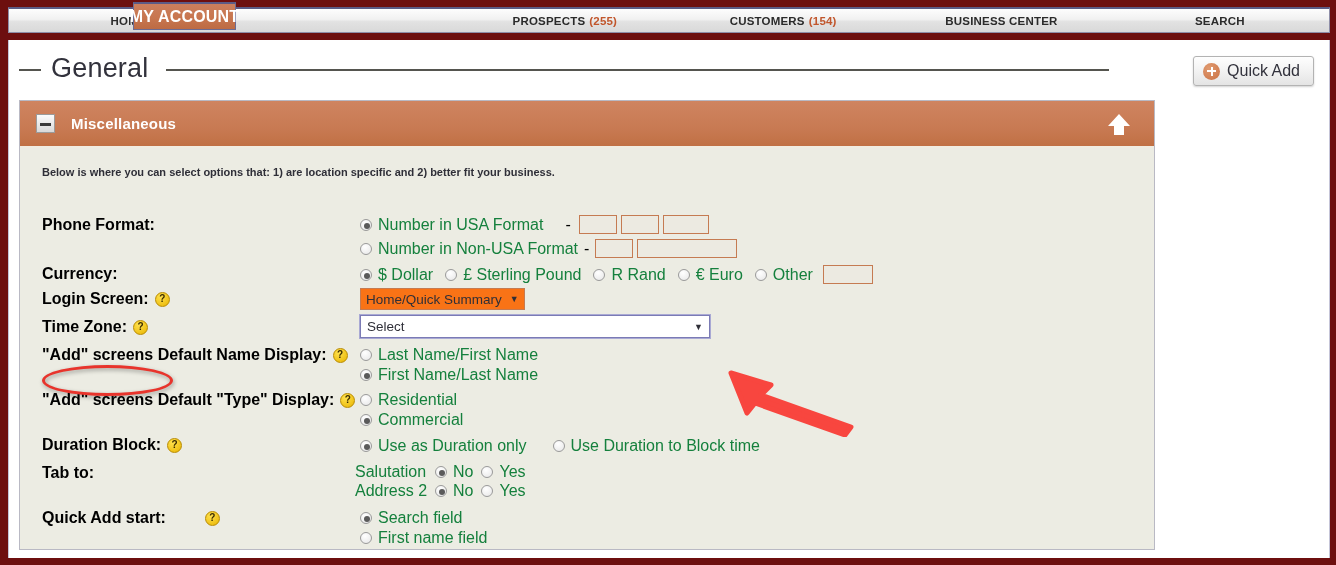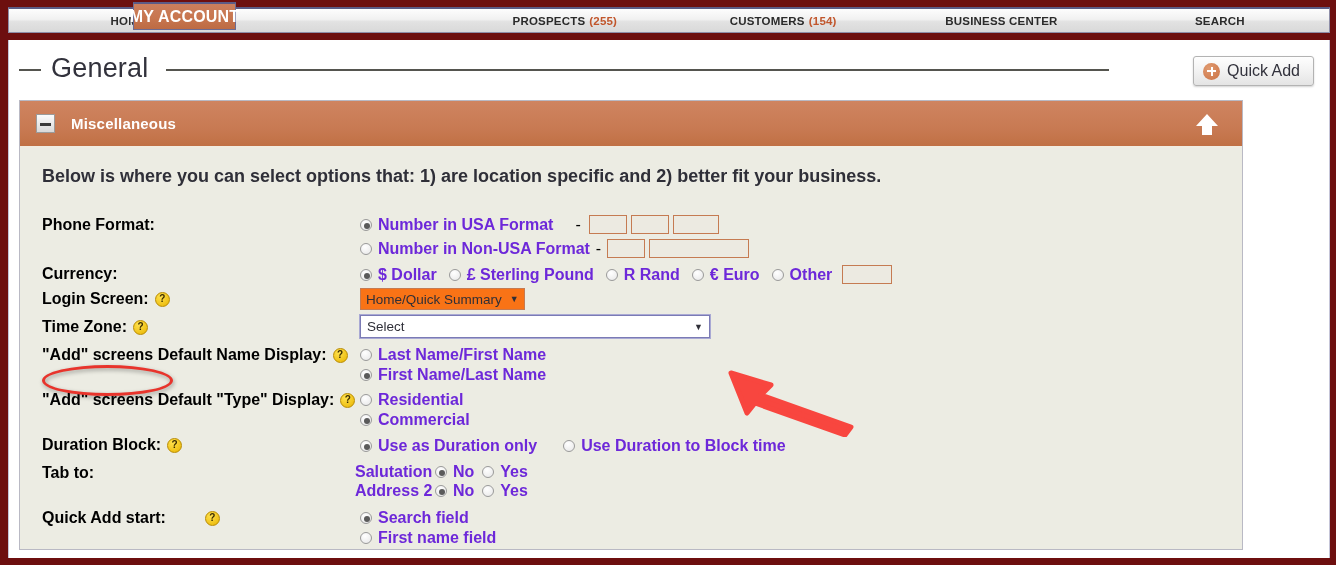--- a/index.html
+++ b/index.html
@@ -98,21 +98,21 @@
   }
   .plus-circle::before, .plus-circle::after {
     content: ""; position: absolute; background: #fff;
   }
   .plus-circle::before { left: 4px; top: 7.5px; width: 9px; height: 2px; }
   .plus-circle::after  { top: 4px; left: 7.5px; height: 9px; width: 2px; }
 
   
   .panel {
     position: absolute; left: 10px; top: 60px;
-    width: 1224px; height: 450px;
+    width: 1136px; height: 450px;
     border: 1px solid #b9b9c4;
     background: #ecece3;
   }
   .panel-head {
     height: 47px;
     background: linear-gradient(to bottom, #cf8460 0%, #c87a53 60%, #c07044 100%);
     border-bottom: 2px solid #f0ece1;
     display: flex; align-items: center;
     padding: 0 14px 0 16px;
     position: relative;
@@ -140,21 +140,21 @@
 
   .panel-body {
     position: relative;
     height: 401px;
     background: #ecece3;
     padding: 0;
   }
 
   .intro {
     position: absolute; left: 22px; top: 18px;
-    font-size: 18px; color: #2f2f38; font-weight: bold;
+    font-size: 11px; color: #2f2f38; font-weight: bold;
   }
   .flabel { position: absolute; font-weight: bold; white-space: nowrap;
             display: flex; align-items: center; gap: 6px; }
   .fval   { position: absolute; white-space: nowrap;
             display: flex; align-items: center; }
 
   .help {
     width: 15px; height: 15px; border-radius: 50%;
     background: radial-gradient(circle at 35% 28%, #ffe14d, #e8b400);
     border: 1px solid #b98b00;
@@ -168,21 +168,21 @@
     border: 1px solid #9a9a9a;
     background: radial-gradient(circle at 40% 30%, #ffffff, #e6e6e6);
     display: inline-block; position: relative; flex: none;
     vertical-align: -1px;
     cursor: pointer;
   }
   .radio.on::after {
     content: ""; position: absolute; left: 3px; top: 3px;
     width: 6px; height: 6px; border-radius: 50%; background: #5a5a5a;
   }
-  .rlabel { margin-left: 6px; color: #6d28d9; font-weight: bold; }
+  .rlabel { margin-left: 6px; color: #15803d; font-weight: normal; }
 
   .tbox {
     background: #eceae1;
     border: 1px solid #c57b52;
     height: 19px; display: inline-block;
     cursor: text;
   }
 
   .sel-small {
     display: inline-flex; align-items: center; justify-content: space-between;

